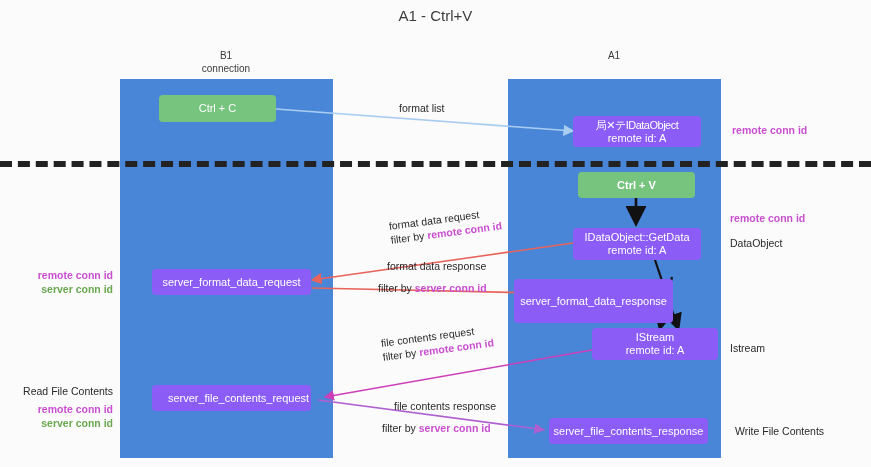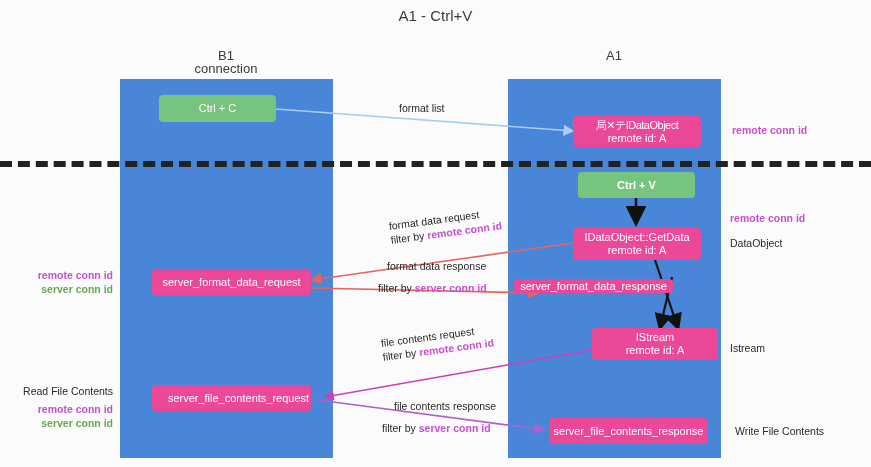--- a/index.html
+++ b/index.html
@@ -32,21 +32,21 @@
     color: #3c3c3c;
     font-size: 15px;
     line-height: 19px;
   }
 
   
   .col-head {
     position: absolute;
     text-align: center;
     color: #3c3c3c;
-    font-size: 13px;
+    font-size: 10px;
     line-height: 13px;
     width: 160px;
   }
 
   
   .lane {
     position: absolute;
     background: #4a86d8;
   }
 
@@ -58,21 +58,21 @@
     flex-direction: column;
     align-items: center;
     justify-content: center;
     color: #ffffff;
     font-size: 11px;
     line-height: 13px;
     text-align: center;
     border-radius: 4px;
   }
   .node.green { background: #77c47e; }
-  .node.orange { background: #ec4899; }
+  .node.orange { background: #8b5cf6; }
 
   
   .dash-sep {
     position: absolute;
     left: 0;
     width: 871px;
     height: 0;
     border-top: 6px dashed #222222;
   }
 
@@ -175,21 +175,21 @@
 
   <div class="node orange" style="left:573px; top:228px; width:128px; height:32px;">
     <span>IDataObject::GetData</span>
     <span>remote id: A</span>
   </div>
 
   <div class="node orange" style="left:152px; top:269px; width:159px; height:26px;">
     <span>server_format_data_request</span>
   </div>
 
-  <div class="node orange" style="left:514px; top:279px; width:159px; height:14px;">
+  <div class="node orange" style="left:514px; top:279px; width:159px; height:44px;">
     <span>server_format_data_response</span>
   </div>
 
   <div class="node orange" style="left:592px; top:328px; width:126px; height:32px;">
     <span>IStream</span>
     <span>remote id: A</span>
   </div>
 
   <div class="node orange" style="left:152px; top:385px; width:159px; height:26px;padding-left:14px;">
     <span>server_file_contents_request</span>

